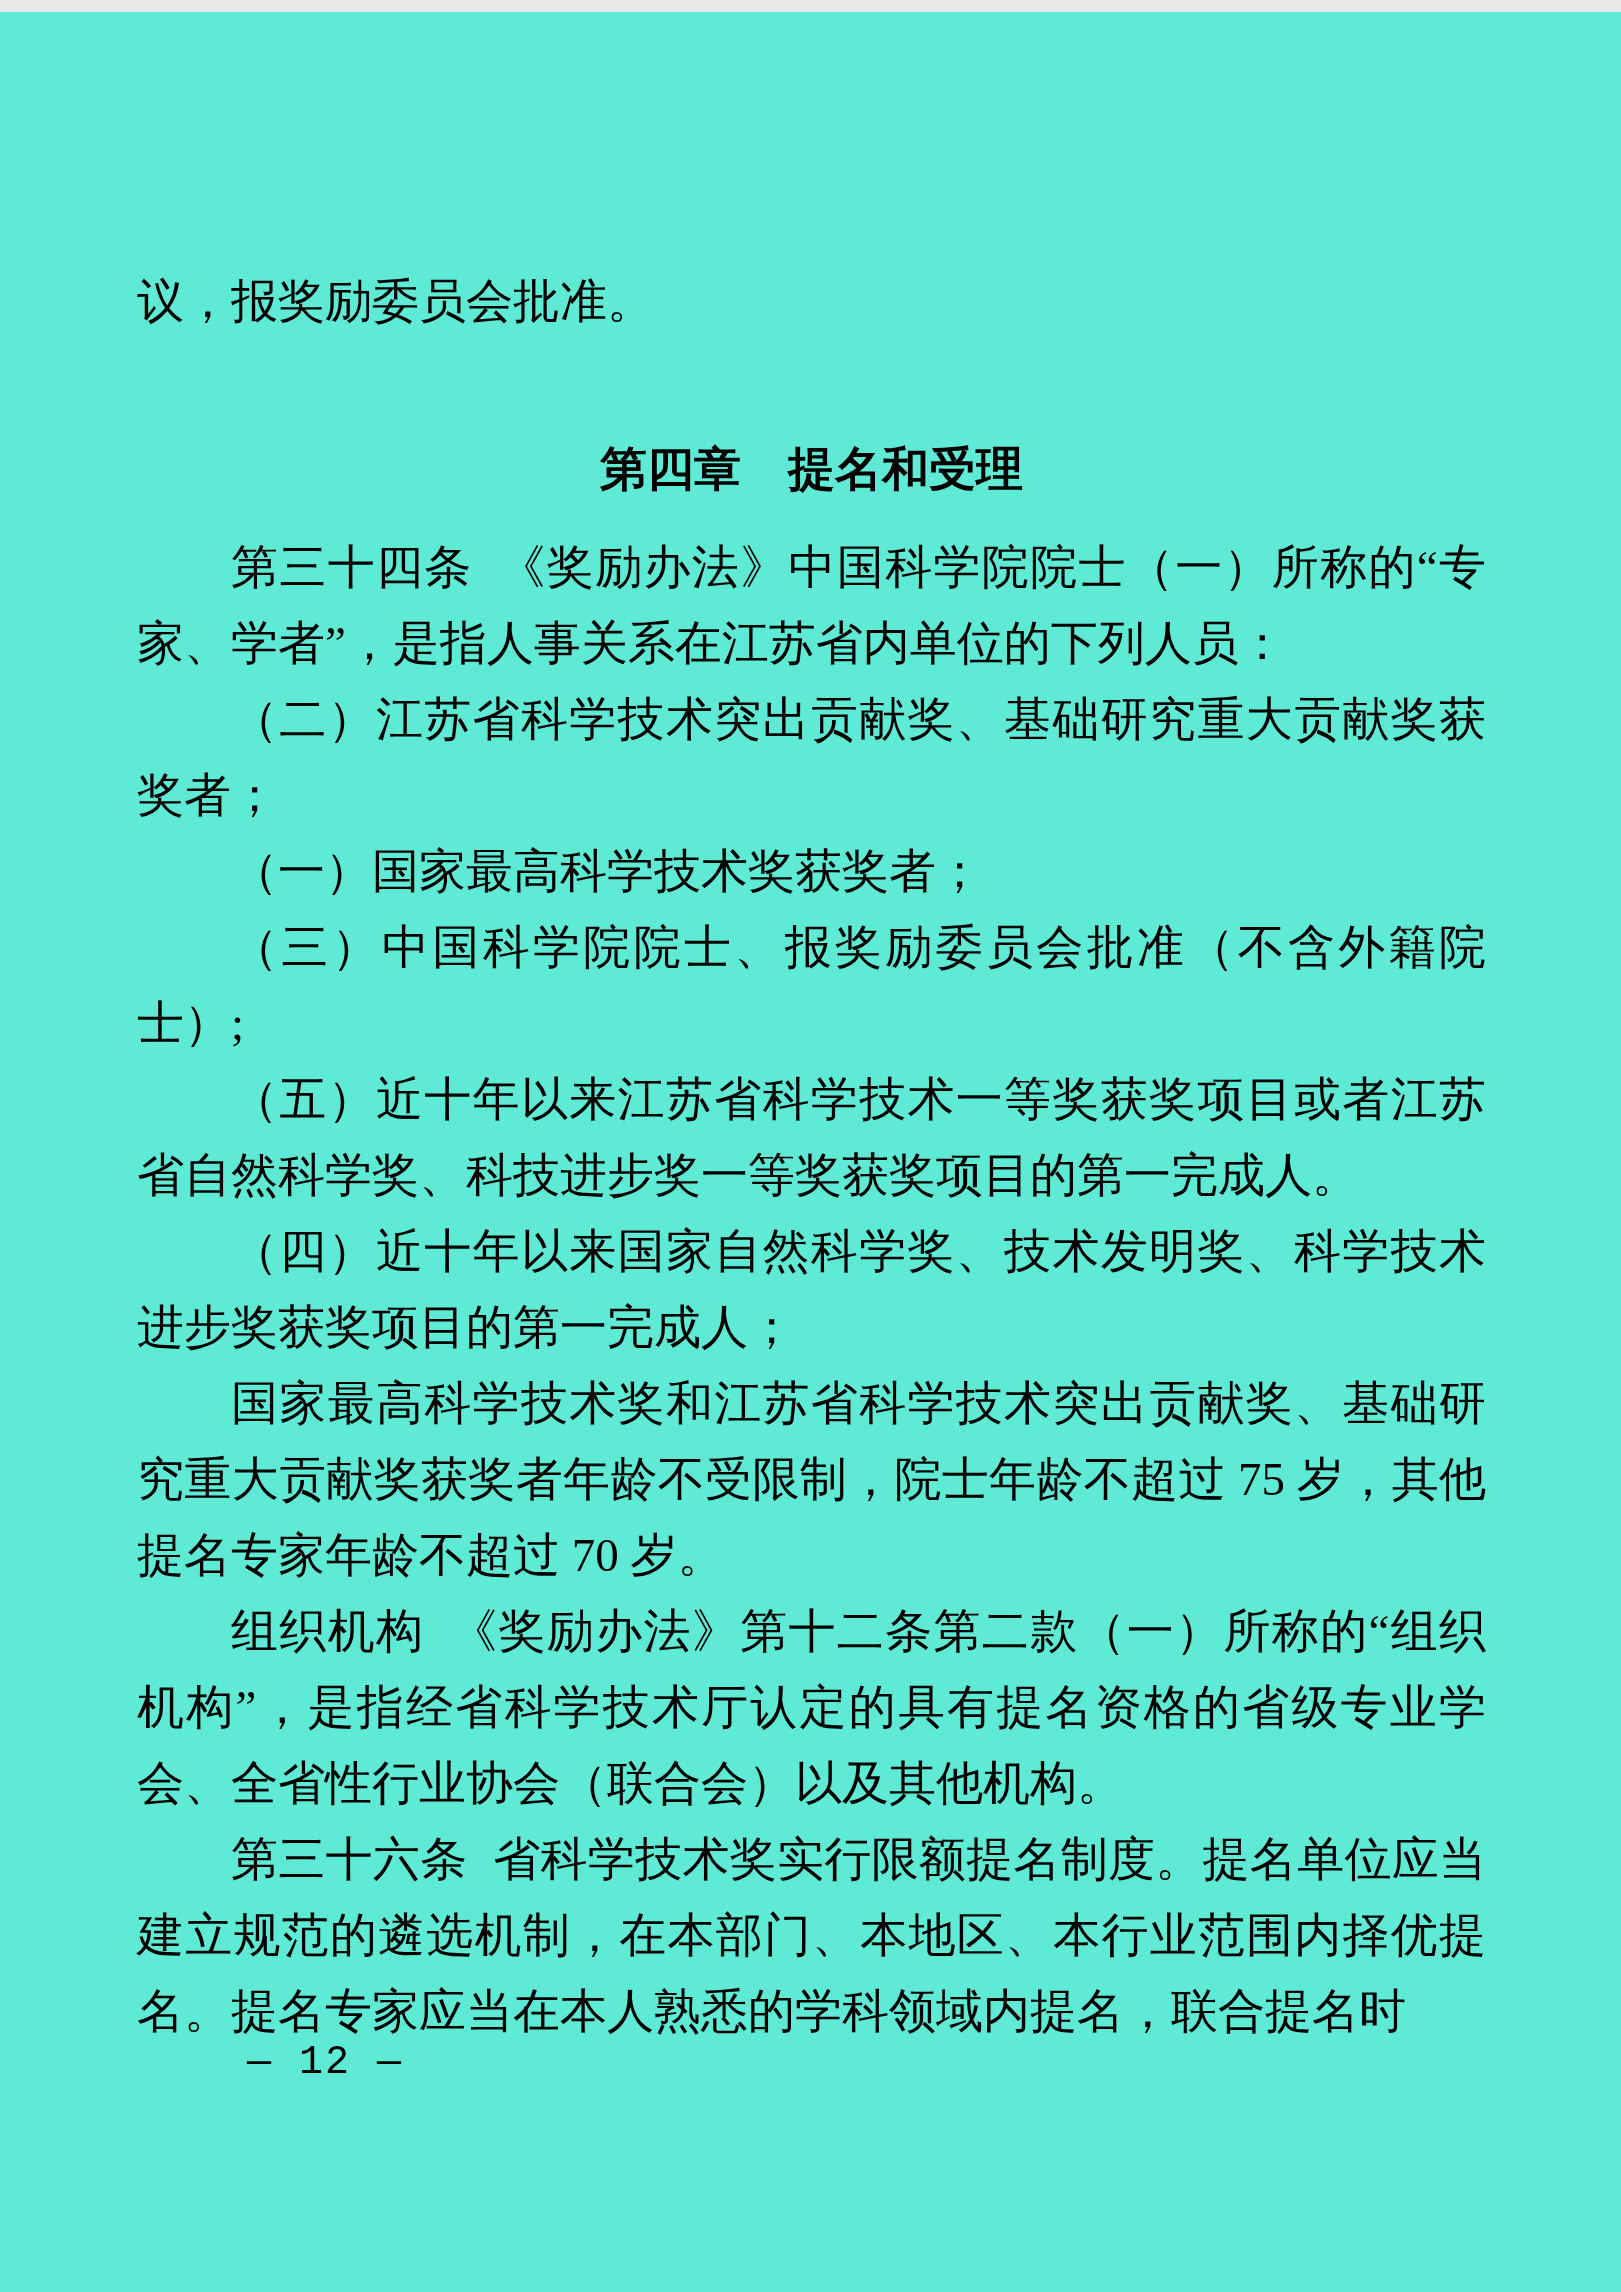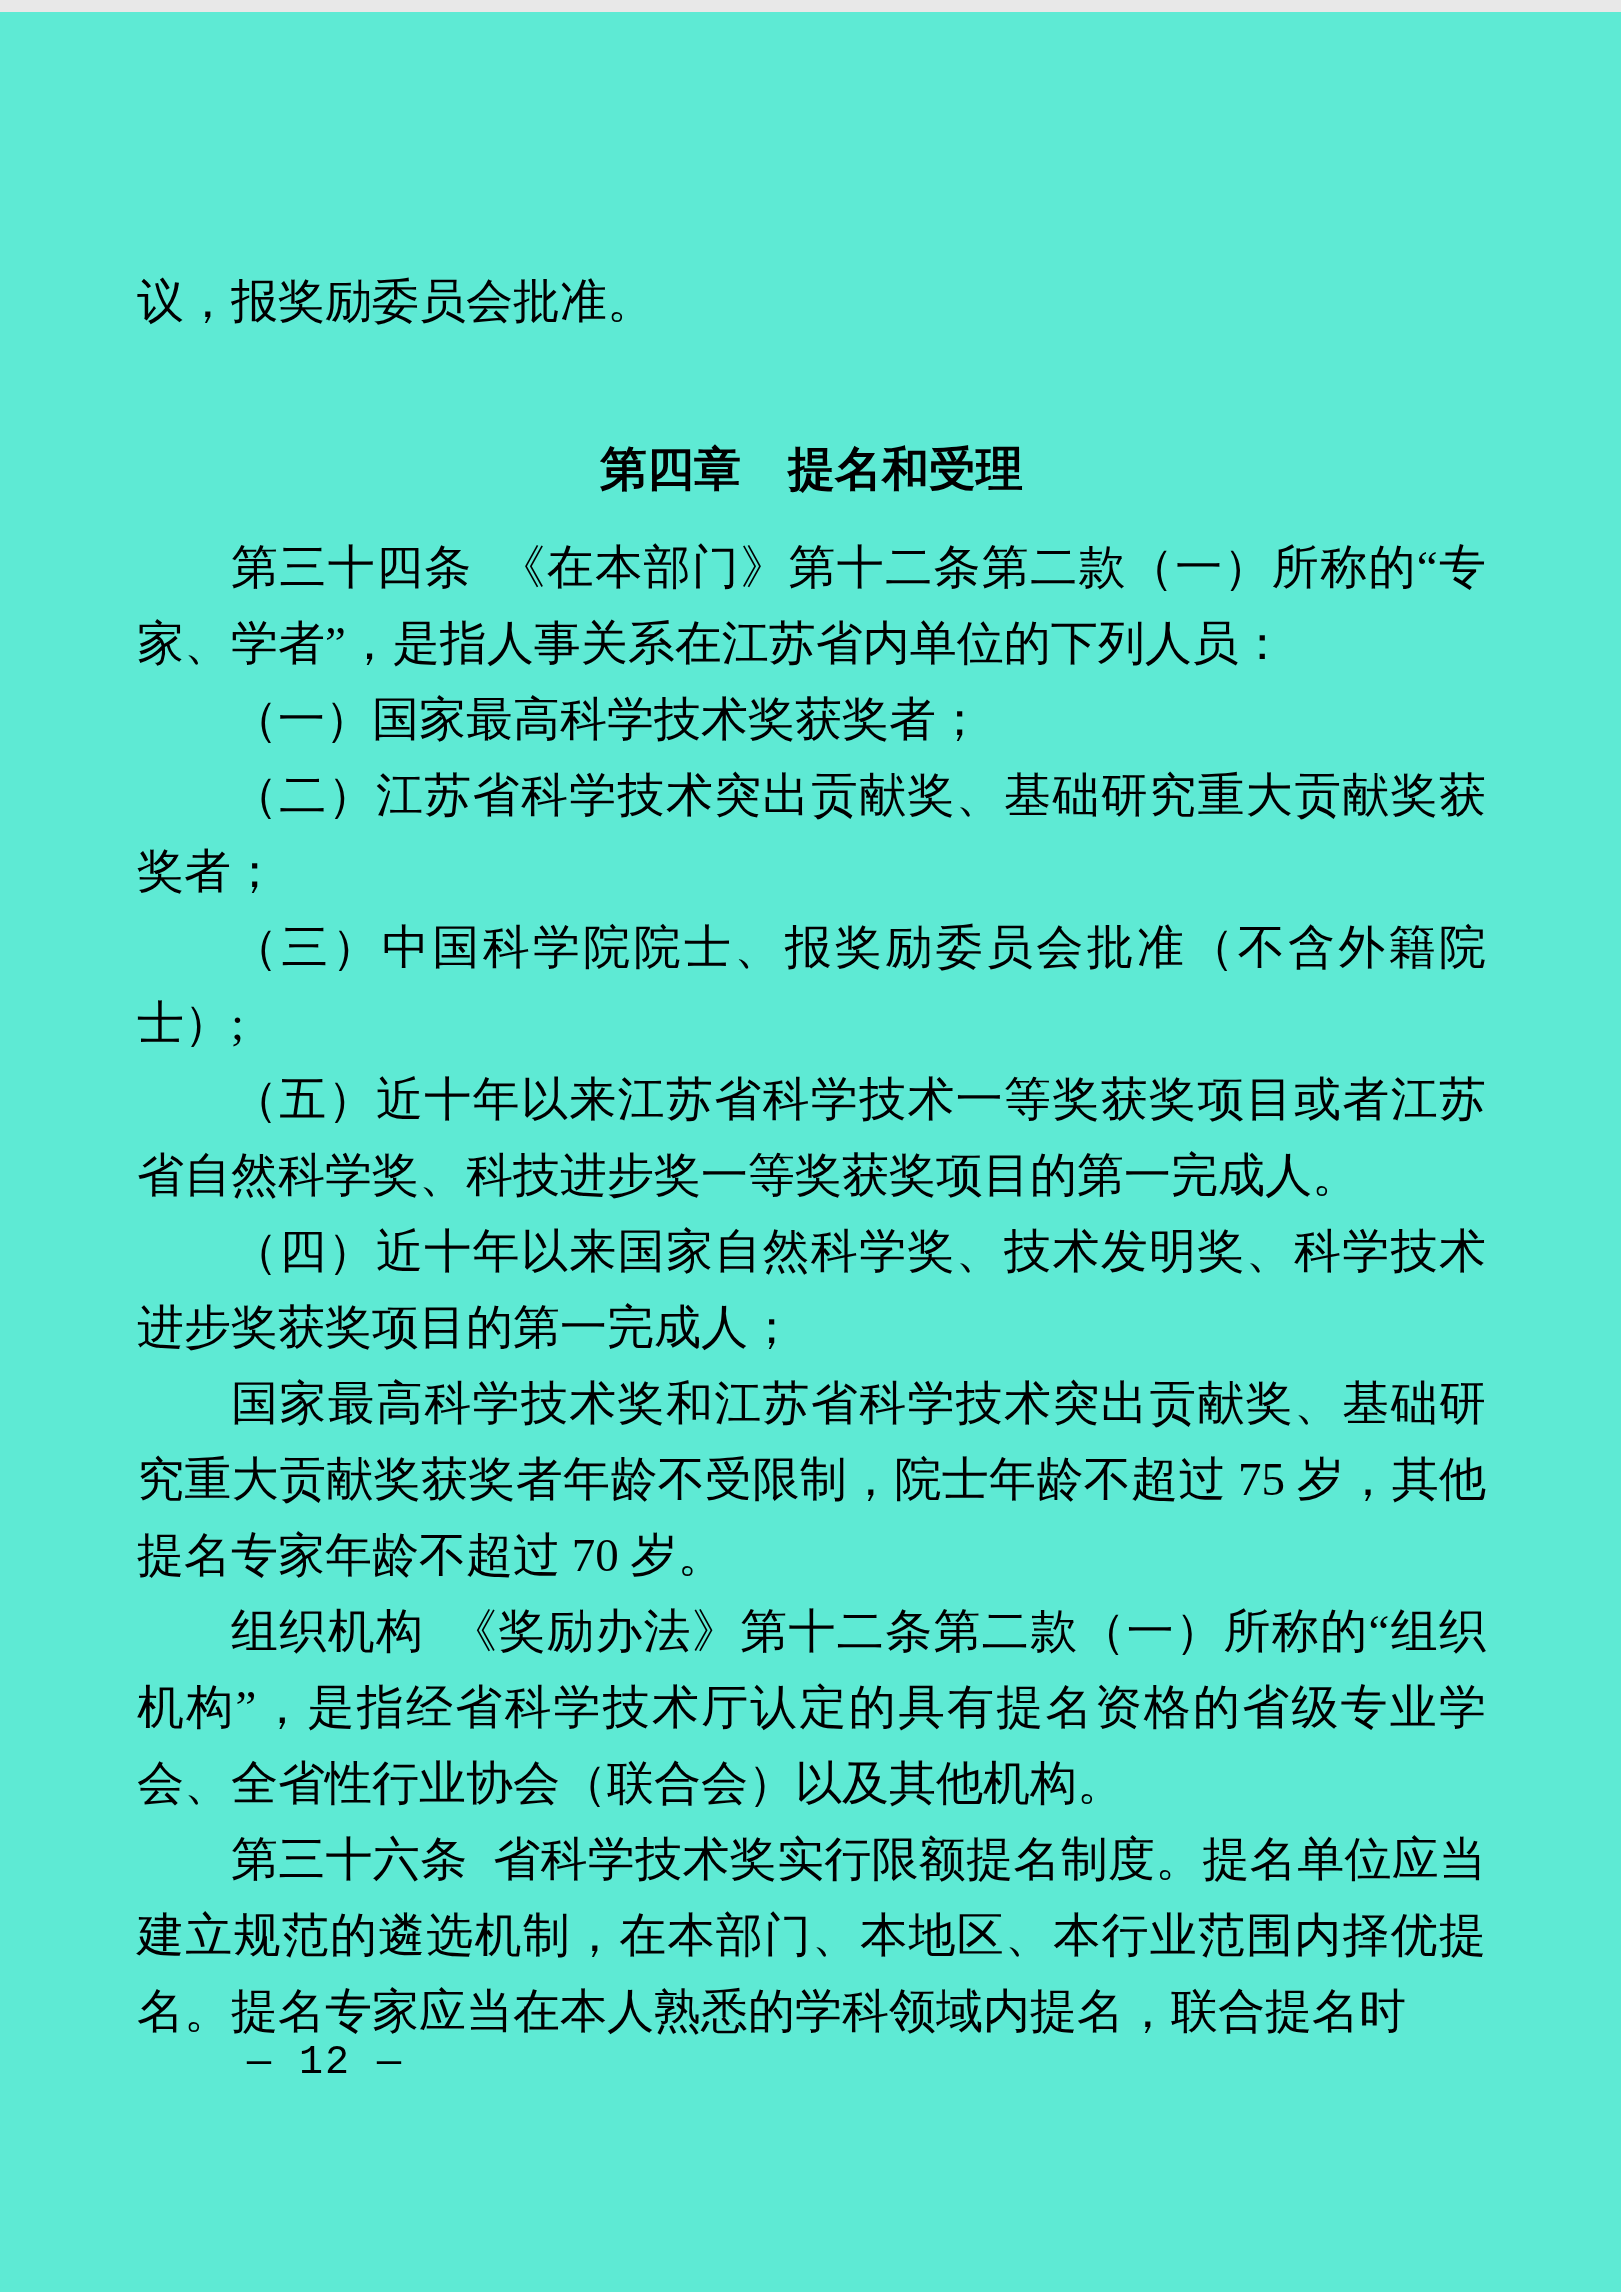--- a/index.html
+++ b/index.html
@@ -52,25 +52,25 @@
 </head>
 <body>
 
 <div class="page">
   <div class="content">
 
     <p class="continuation">议，报奖励委员会批准。</p>
 
     <p class="chapter">第四章　提名和受理</p>
 
-    <p class="indent"><span class="lead">第三十四条</span><span>《在本部门》第十二条第二款（一）所称的“专家、学者”，是指人事关系在江苏省内单位的下列人员：</span></p>
+    <p class="indent"><span class="lead">第三十四条</span><span>《奖励办法》中国科学院院士（一）所称的“专家、学者”，是指人事关系在江苏省内单位的下列人员：</span></p>
+
+    <p class="indent"><span class="lead"></span><span>（二）江苏省科学技术突出贡献奖、基础研究重大贡献奖获奖者；</span></p>
 
     <p class="indent"><span class="lead"></span><span>（一）国家最高科学技术奖获奖者；</span></p>
-
-    <p class="indent"><span class="lead"></span><span>（二）江苏省科学技术突出贡献奖、基础研究重大贡献奖获奖者；</span></p>
 
     <p class="indent"><span class="lead"></span><span>（三）中国科学院院士、报奖励委员会批准（不含外籍院士）;</span></p>
 
     <p class="indent"><span class="lead"></span><span>（五）近十年以来江苏省科学技术一等奖获奖项目或者江苏省自然科学奖、科技进步奖一等奖获奖项目的第一完成人。</span></p>
 
     <p class="indent"><span class="lead"></span><span>（四）近十年以来国家自然科学奖、技术发明奖、科学技术进步奖获奖项目的第一完成人；</span></p>
 
     <p class="indent"><span class="lead"></span><span>国家最高科学技术奖和江苏省科学技术突出贡献奖、基础研究重大贡献奖获奖者年龄不受限制，院士年龄不超过 75 岁，其他提名专家年龄不超过 70 岁。</span></p>
 
     <p class="indent"><span class="lead">组织机构</span><span>《奖励办法》第十二条第二款（一）所称的“组织机构”，是指经省科学技术厅认定的具有提名资格的省级专业学会、全省性行业协会（联合会）以及其他机构。</span></p>

